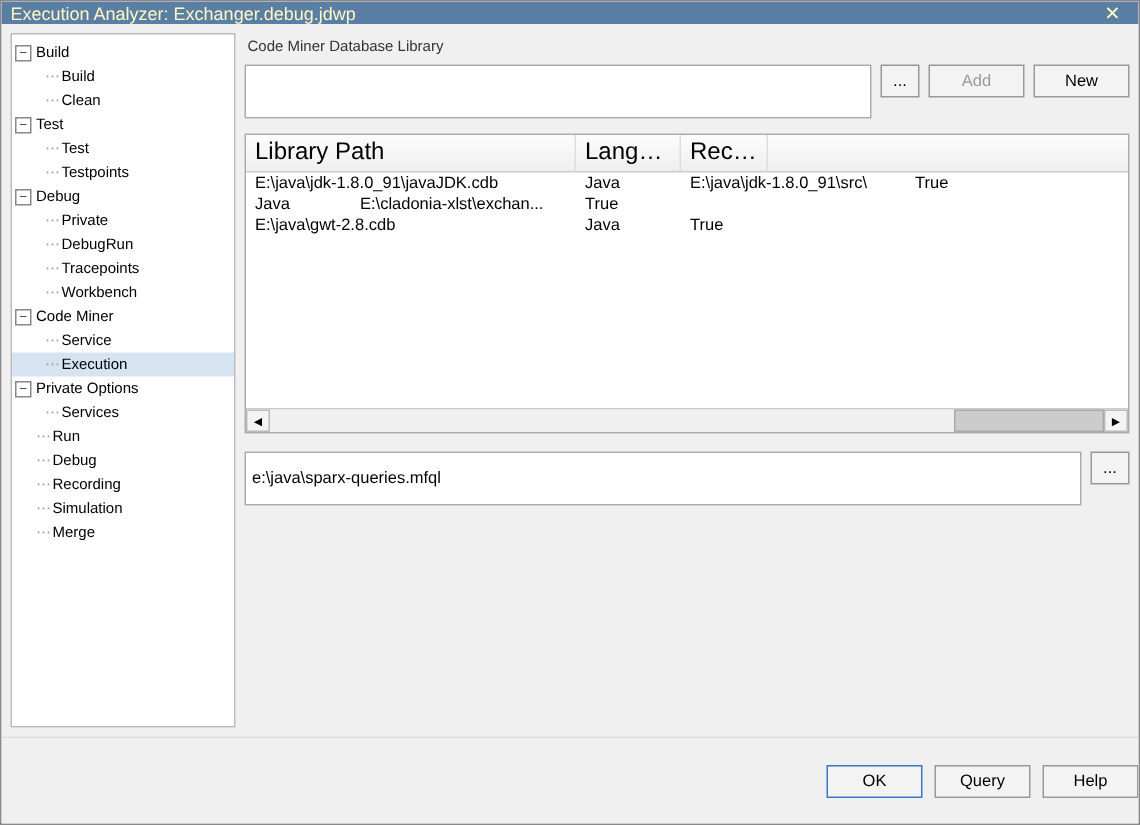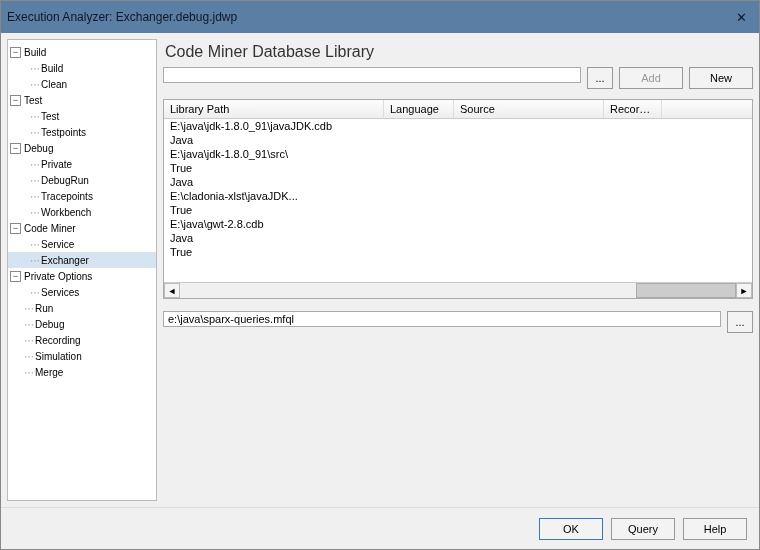--- a/index.html
+++ b/index.html
@@ -1,54 +1,54 @@
 <!DOCTYPE html>
 <html><head>
 <meta charset="utf-8">
 <style>
 * { box-sizing: border-box; margin: 0; padding: 0; }
 body { font-family: "Segoe UI", Tahoma, sans-serif; font-size: 11px; background: #fff; width: 760px; height: 550px; overflow: hidden; display: flex; flex-direction: column; border: 1px solid #888; }
-.titlebar { background: #5b7ea4; color: #0f172a; height: 32px; display: flex; align-items: center; padding: 0 6px; font-size: 12px; }
+.titlebar { background: #5b7ea4; color: #fef9c3; height: 15px; display: flex; align-items: center; padding: 0 6px; font-size: 12px; }
 .titlebar .title { flex: 1; }
 .titlebar .close { font-size: 13px; cursor: pointer; padding: 0 6px; }
 .body { flex: 1; display: flex; background: #f0f0f0; }
 .tree { width: 150px; background: #fff; border: 1px solid #bbb; margin: 6px 3px 6px 6px; padding: 4px 0; overflow: auto; }
 .tree ul { list-style: none; }
 .tree li { white-space: nowrap; }
 .node { display: flex; align-items: center; height: 16px; padding-right: 4px; cursor: default; }
 .node.selected { background: #d6e4f2; }
 .tw { width: 11px; height: 11px; border: 1px solid #888; margin-right: 3px; display: inline-flex; align-items: center; justify-content: center; font-size: 9px; line-height: 1; color: #444; background: #fff; cursor: pointer; }
 .tw.none { border: none; background: transparent; }
 .dots { color: #999; margin-right: 2px; font-size: 10px; letter-spacing: -1px; }
 .lbl { font-size: 10px; }
 .lvl0 { padding-left: 2px; }
 .lvl1 { padding-left: 22px; }
 .main { flex: 1; margin: 6px 6px 6px 3px; display: flex; flex-direction: column; }
-.section-label { font-size: 16px; color: #333; margin: 4px 0 6px 2px; }
+.section-label { font-size: 10px; color: #333; margin: 4px 0 6px 2px; }
 .row { display: flex; gap: 6px; margin-bottom: 10px; }
-.input { flex: 1; height: 16px; border: 1px solid #aaa; background: #fff; padding: 0 4px; font-size: 11px; }
+.input { flex: 1; height: 36px; border: 1px solid #aaa; background: #fff; padding: 0 4px; font-size: 11px; }
 .btn { height: 22px; min-width: 64px; border: 1px solid #999; background: #f3f3f3; font-size: 11px; cursor: pointer; padding: 0 10px; }
 .btn:disabled { color: #999; cursor: default; }
 .btn.small { min-width: 26px; padding: 0; }
 .btn.primary { border: 1px solid #3a77c2; }
 .table-wrap { border: 1px solid #aaa; background: #fff; display: flex; flex-direction: column; height: 200px; margin-bottom: 12px; }
-.thead { display: flex; background: linear-gradient(#fdfdfd,#eee); border-bottom: 1px solid #ccc; font-size: 11px; }
+.thead { display: flex; background: linear-gradient(#fdfdfd,#eee); border-bottom: 1px solid #ccc; font-size: 16px; }
 .th { padding: 3px 6px; border-right: 1px solid #ddd; overflow: hidden; text-overflow: ellipsis; white-space: nowrap; }
 .tbody { flex: 1; overflow: auto; }
-.tr { display: flex; font-size: 11px; flex-direction: column; }
+.tr { display: flex; font-size: 11px; }
 .td { padding: 1px 6px; overflow: hidden; text-overflow: ellipsis; white-space: nowrap; }
 .c0 { width: 220px; }
 .c1 { width: 70px; }
 .c2 { width: 150px; }
 .c3 { width: 58px; }
 .hscroll { height: 16px; background: #eee; display: flex; align-items: stretch; border-top: 1px solid #ccc; }
 .hscroll .arrow { width: 16px; border: 1px solid #bbb; background: #f4f4f4; display: flex; align-items: center; justify-content: center; font-size: 9px; cursor: pointer; }
 .hscroll .track { flex: 1; position: relative; background: #f0f0f0; }
 .hscroll .thumb { position: absolute; right: 0; top: 0; bottom: 0; width: 100px; background: #ccc; border: 1px solid #aaa; }
-.footer { height: 42px; display: flex; align-items: center; justify-content: flex-end; gap: 8px; padding: 0 12px; border-top: 1px solid #ddd; background: #f0f0f0; }
+.footer { height: 58px; display: flex; align-items: center; justify-content: flex-end; gap: 8px; padding: 0 0; border-top: 1px solid #ddd; background: #f0f0f0; }
 </style>
 </head>
 <body>
 
 <div class="titlebar">
   <span class="title">Execution Analyzer: Exchanger.debug.jdwp</span>
   <span class="close">✕</span>
 </div>
 
 <div class="body">
@@ -134,21 +134,21 @@
           <ul>
             <li>
               <div class="node lvl1">
                 <span class="dots">⋯</span>
                 <span class="lbl">Service</span>
               </div>
             </li>
             <li>
               <div class="node lvl1 selected">
                 <span class="dots">⋯</span>
-                <span class="lbl">Exchanger</span>
+                <span class="lbl">Execution</span>
               </div>
             </li>
           </ul>
         </li>
         <li>
           <div class="node lvl0">
             <span class="tw">−</span>
             <span class="lbl">Private Options</span>
           </div>
           <ul>
@@ -204,33 +204,32 @@
       <input class="input" type="text" value="" style="">
       <button class="btn small">...</button>
       <button class="btn" disabled="">Add</button>
       <button class="btn">New</button>
     </div>
 
     <div class="table-wrap">
       <div class="thead">
         <div class="th c0">Library Path</div>
         <div class="th c1">Language</div>
-        <div class="th c2">Source</div>
         <div class="th c3">Recording</div>
       </div>
       <div class="tbody" id="tbody">
           <div class="tr">
             <div class="td c0">E:\java\jdk-1.8.0_91\javaJDK.cdb</div>
             <div class="td c1">Java</div>
             <div class="td c2">E:\java\jdk-1.8.0_91\src\</div>
             <div class="td c3">True</div>
           </div>
           <div class="tr">
             <div class="td c1">Java</div>
-            <div class="td c2">E:\cladonia-xlst\javaJDK...</div>
+            <div class="td c2">E:\cladonia-xlst\exchan...</div>
             <div class="td c3">True</div>
           </div>
           <div class="tr">
             <div class="td c0">E:\java\gwt-2.8.cdb</div>
             <div class="td c1">Java</div>
             <div class="td c3">True</div>
           </div>
         </div>
       <div class="hscroll">
         <div class="arrow">◄</div>

